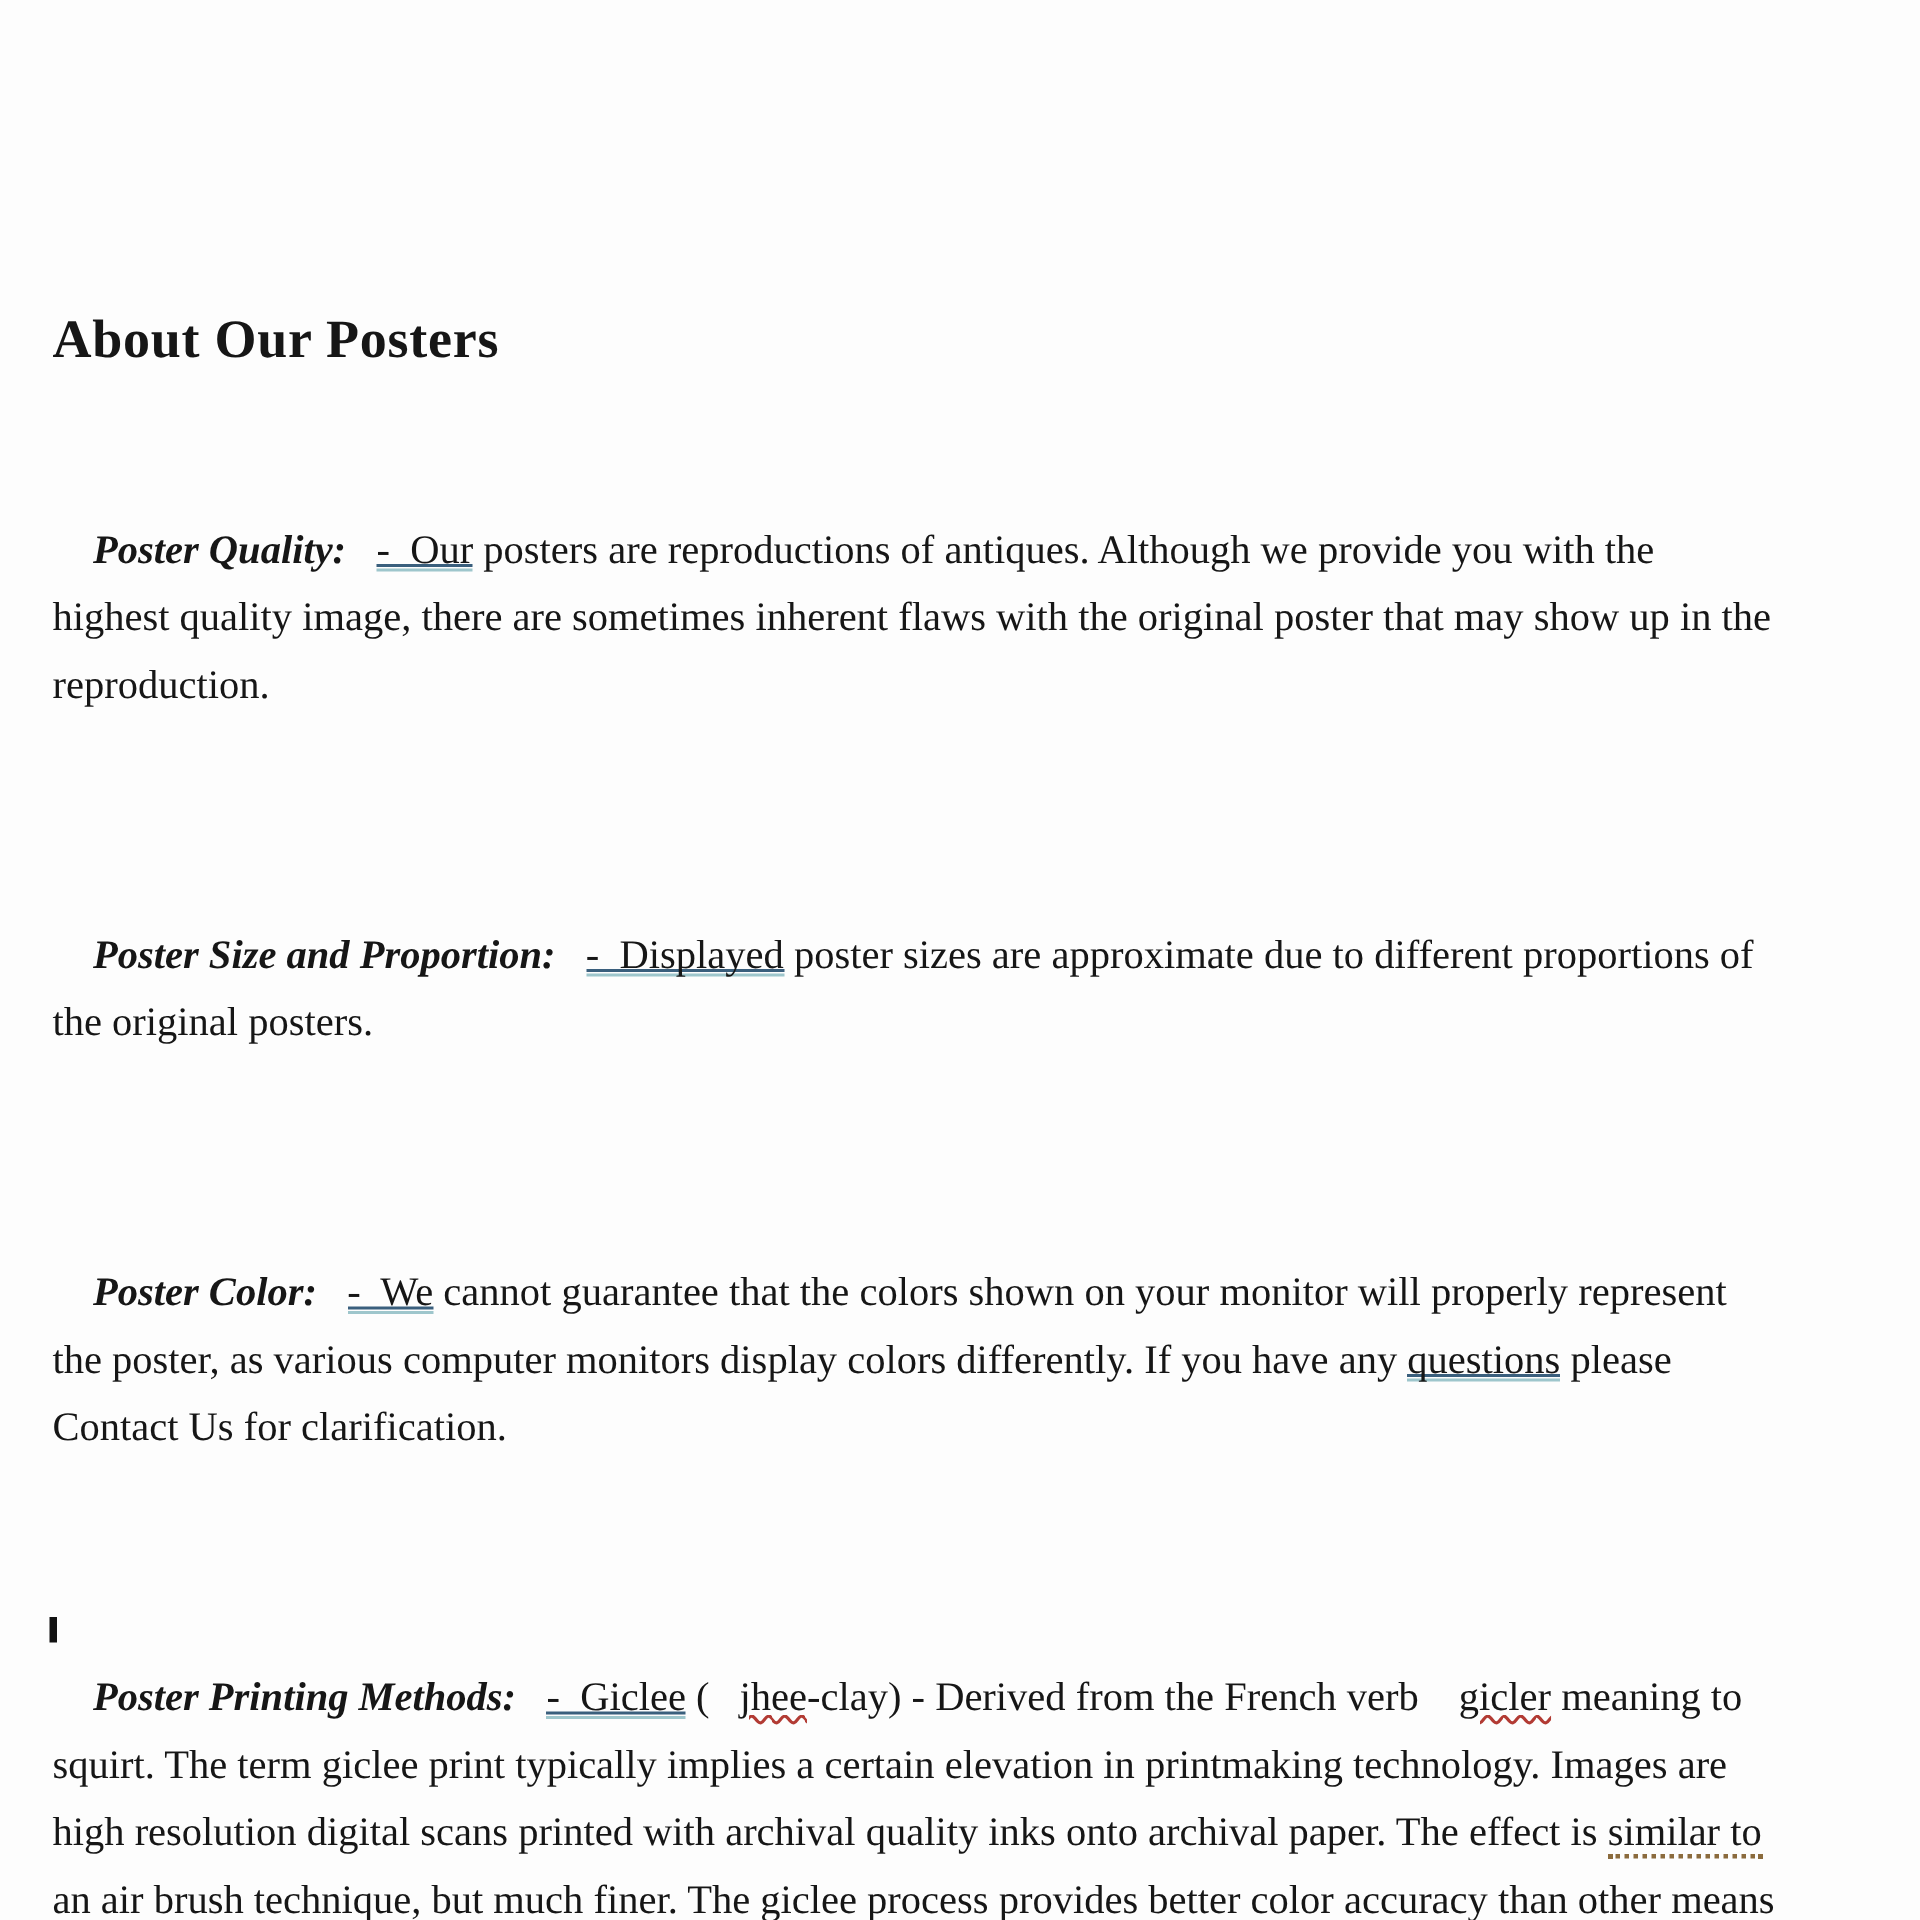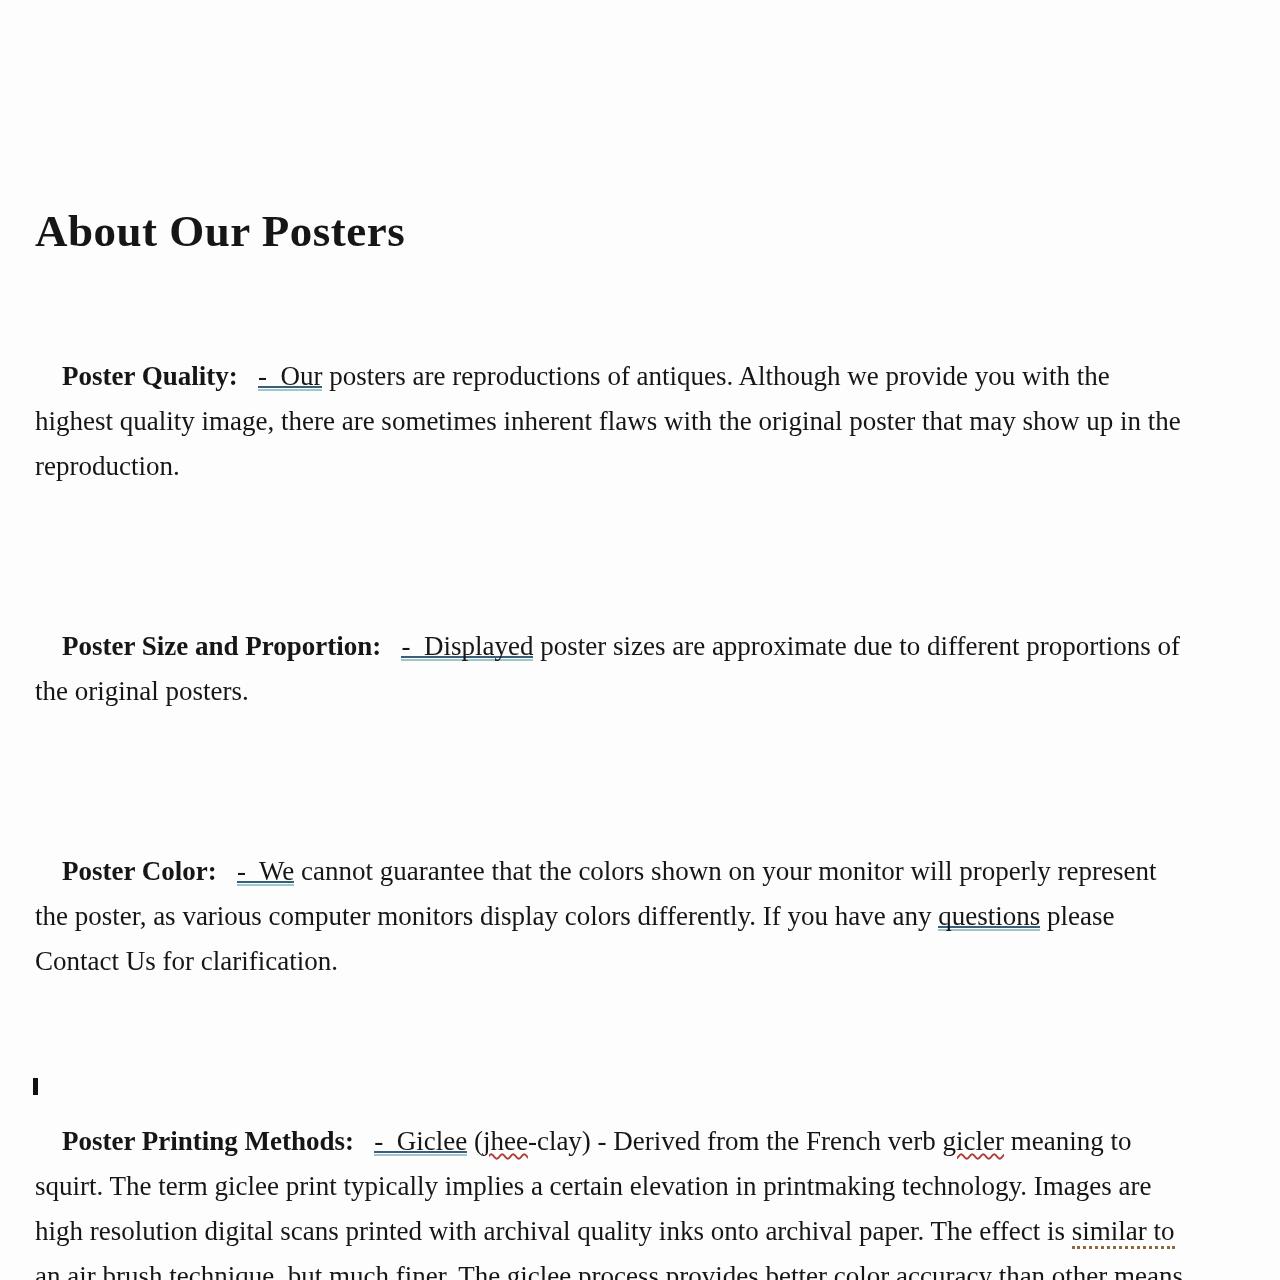--- a/index.html
+++ b/index.html
@@ -9,47 +9,48 @@
     font-family:"Liberation Serif","DejaVu Serif",serif;
     position:relative;
   }
   .doc{
     padding:205px 55px 0 35px;
     width:1185px;
     box-sizing:border-box;
     width:1240px;
   }
   .title{
-    font-size:45px;
+    font-size:36px;
     font-weight:bold;
     margin:0 0 52px 0;
     letter-spacing:0.5px;
   }
   .para{
     font-size:27px;
     line-height:45px;
     margin:0 0 45px 0;
     white-space:pre-wrap;
     max-width:1180px;
   }
-  .b{font-weight:bold;}
+  .b{font-weight:bold;font-style:italic;}
   .u2{
     background-image:
       linear-gradient(var(--ul-dark,#3a5f7d),var(--ul-dark,#3a5f7d)),
       linear-gradient(var(--ul-light,#9ec6cc),var(--ul-light,#9ec6cc));
     background-repeat:no-repeat,no-repeat;
     background-size:100% 2px,100% 2px;
     background-position:0 calc(100% - 3px),0 100%;
   }
   .wavy{
     text-decoration:underline;
     text-decoration-style:wavy;
     text-decoration-color:var(--wavy,#b23b34);
     text-decoration-thickness:1.5px;
     text-underline-offset:3px;
+    margin-left:20px;
   }
   .dot{
     border-bottom:3px dotted var(--dot,#8b6b3d);
   }
   .cursor-mark{
     position:absolute;
     left:33px;top:1078px;
     width:5px;height:17px;
     background:#121212;
   }

